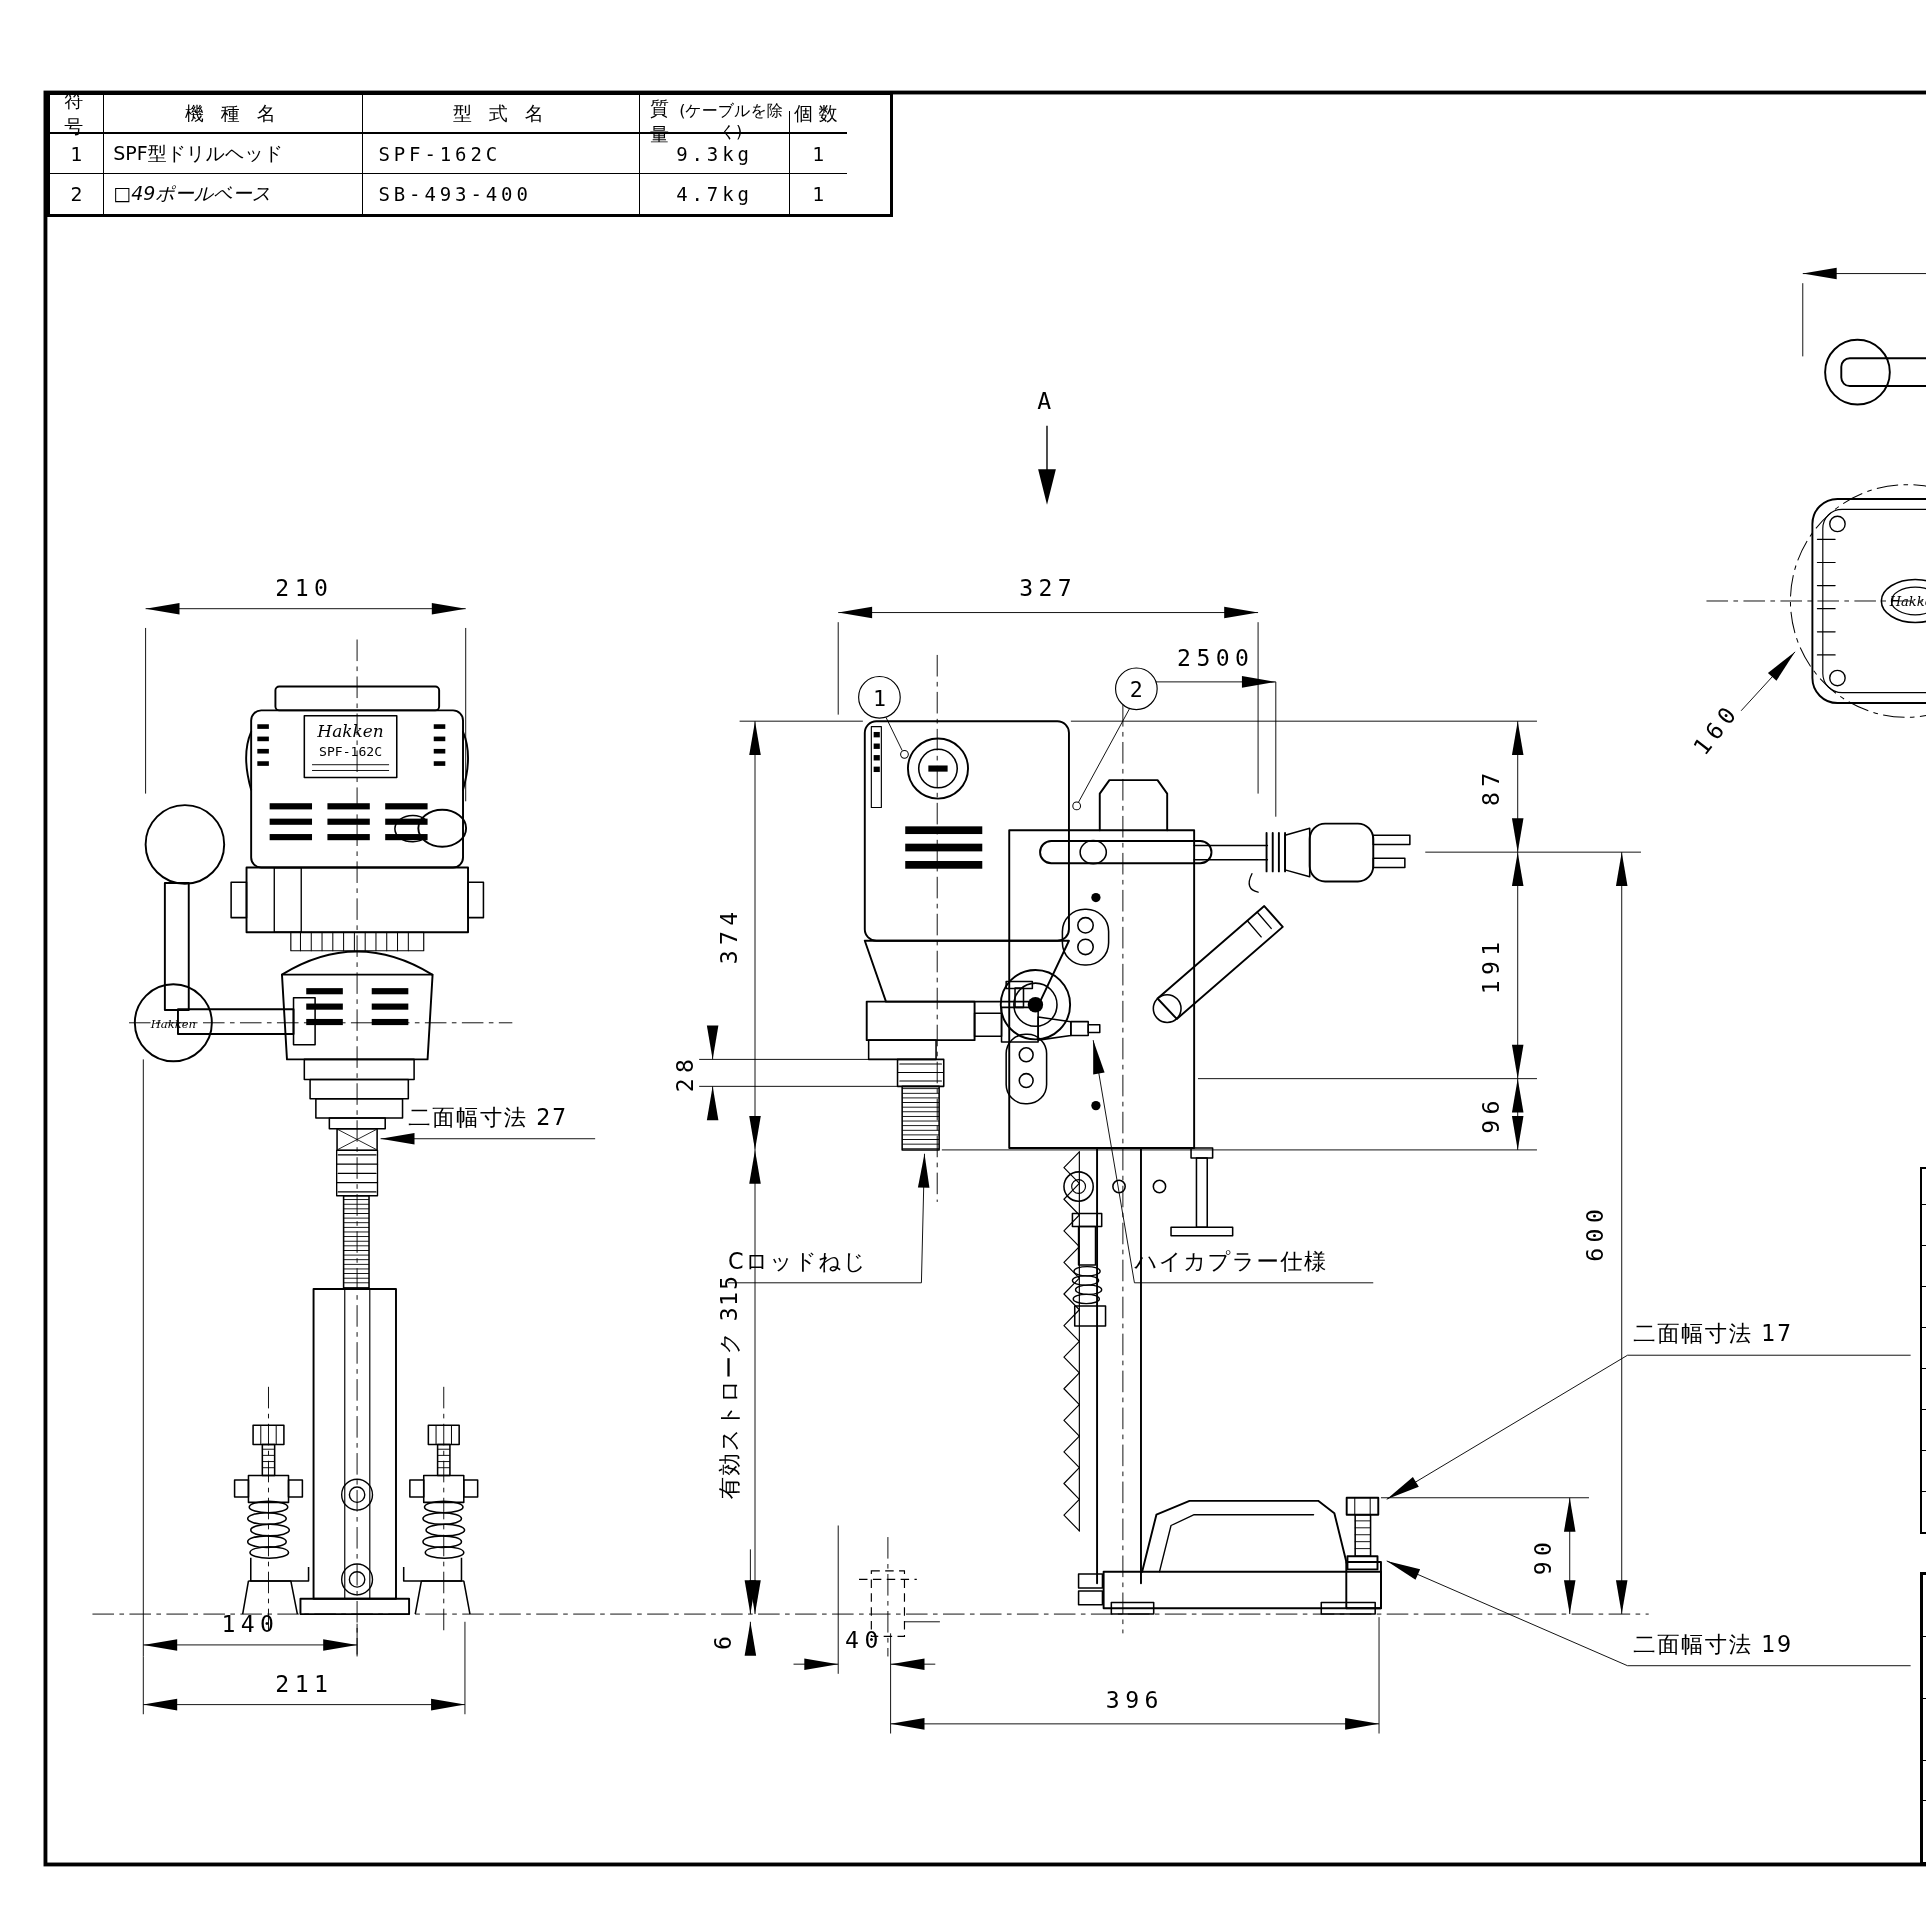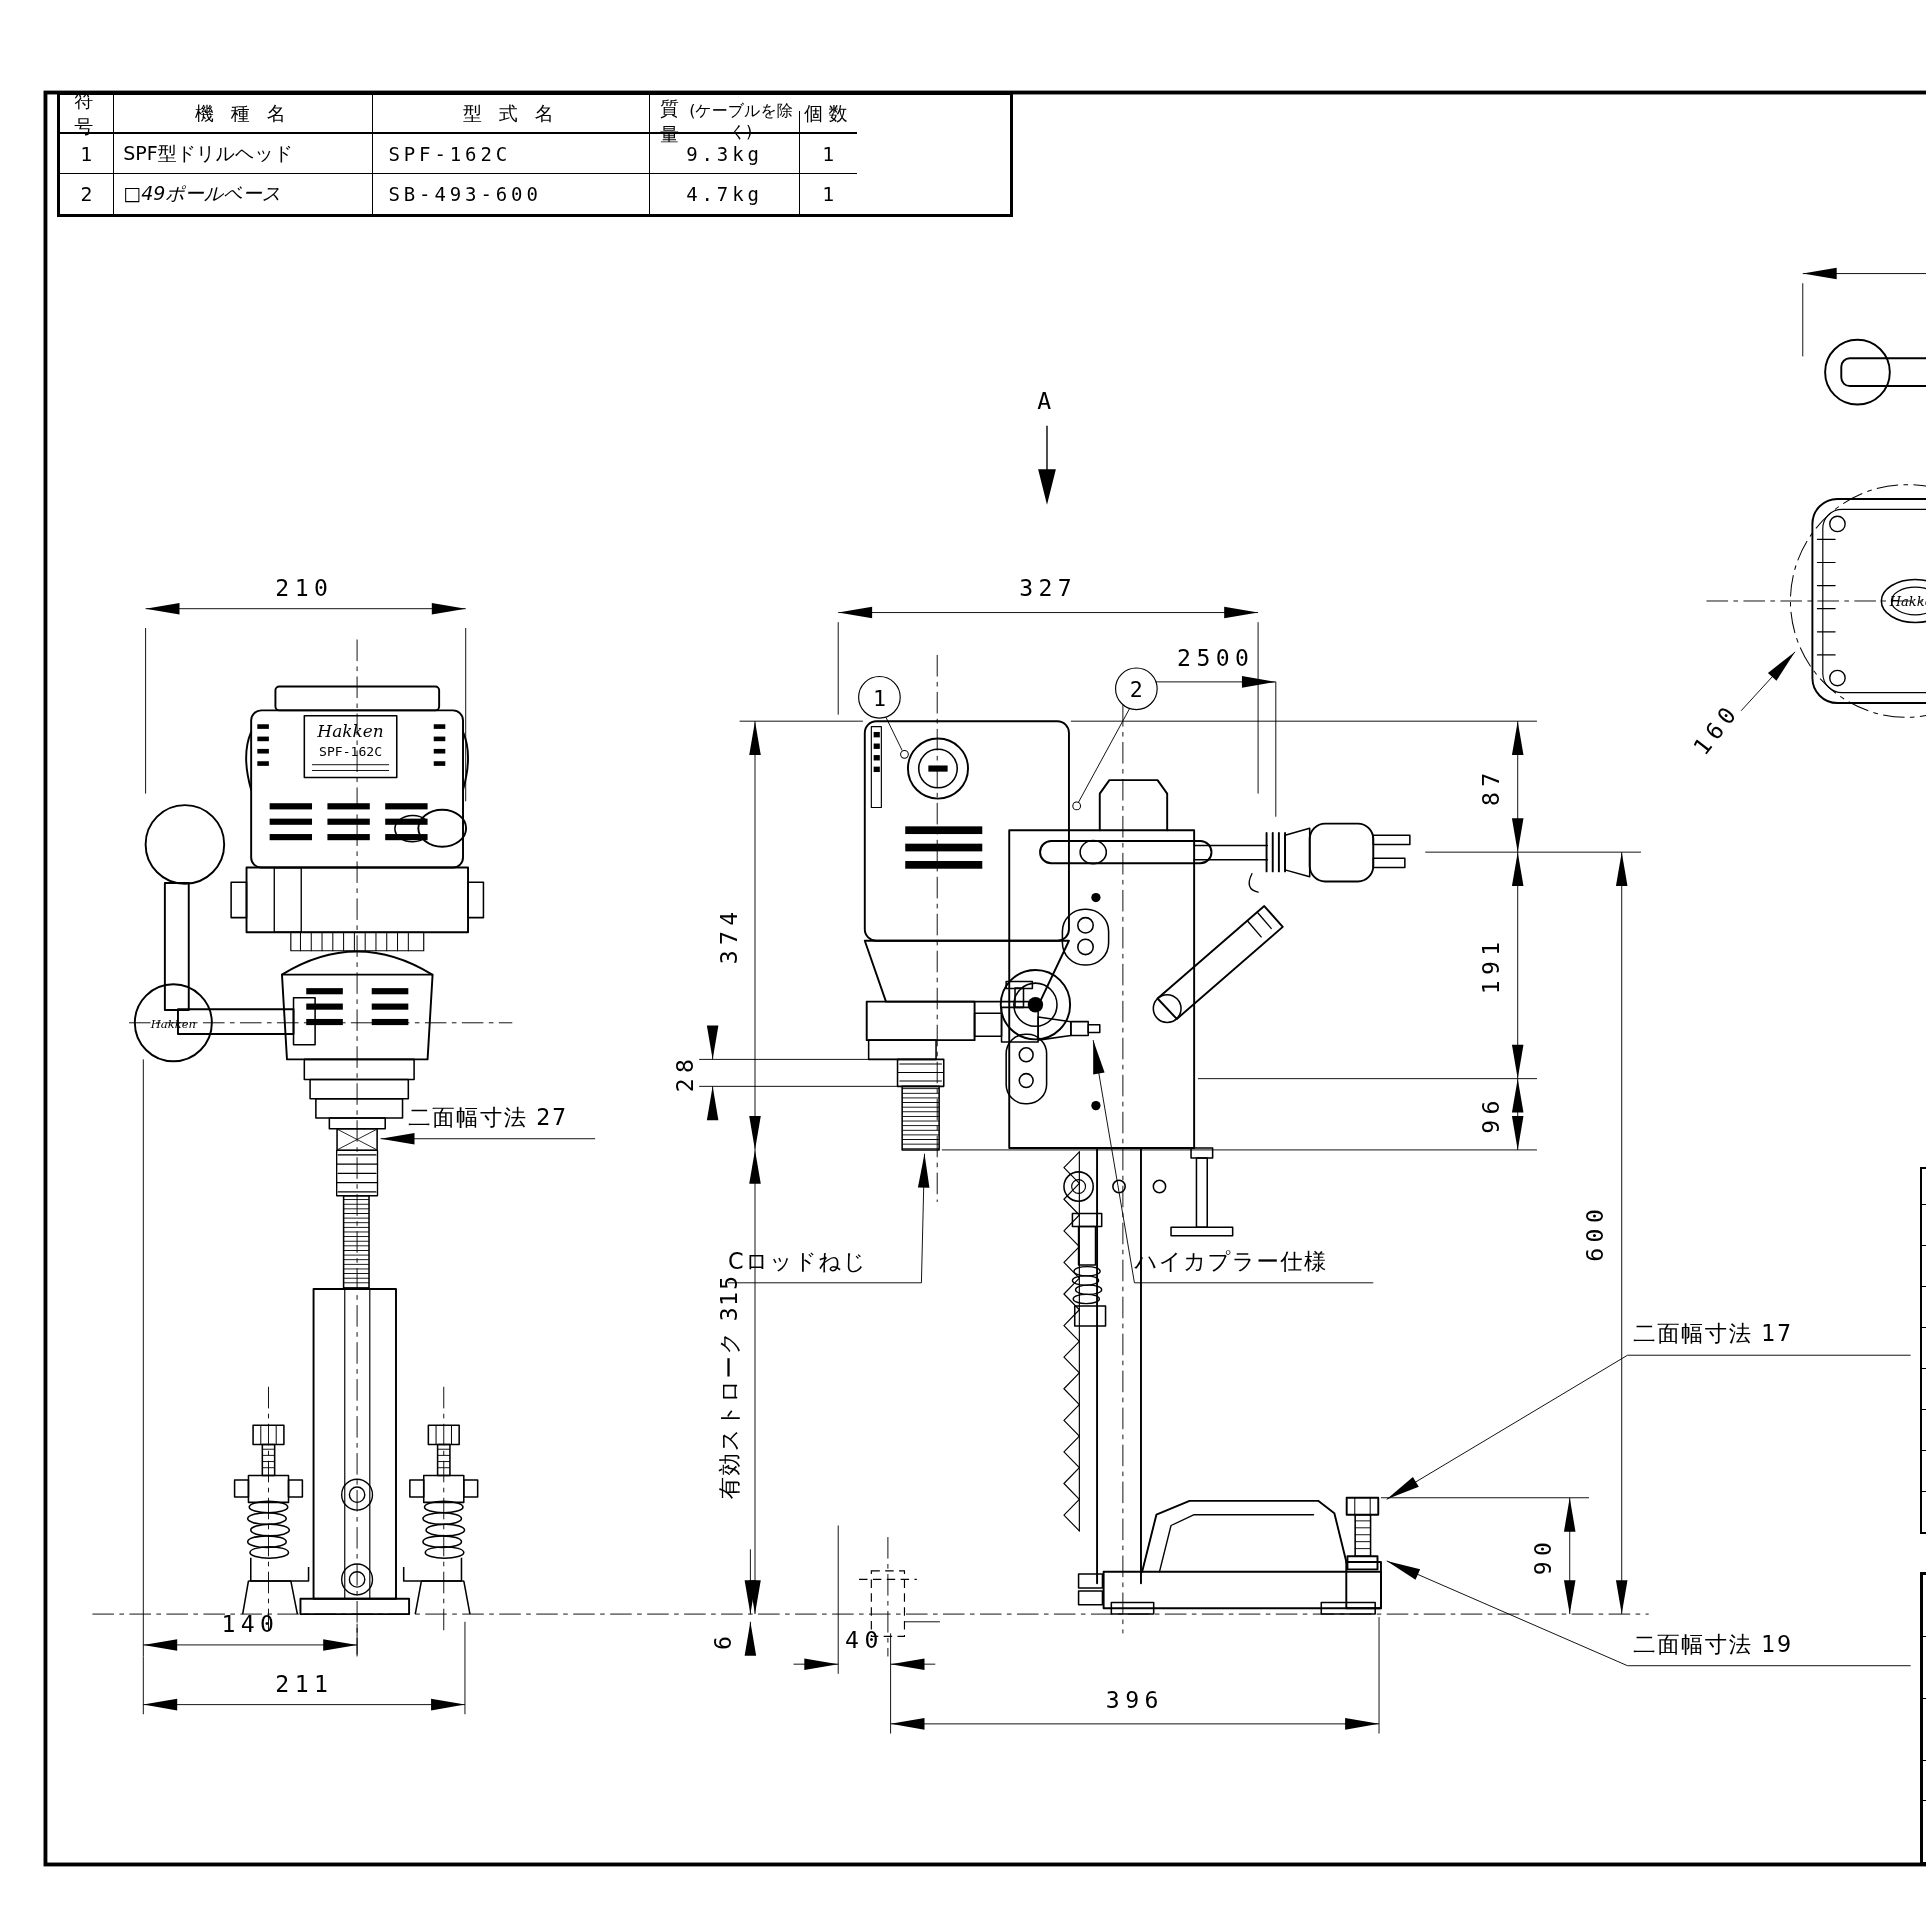--- a/index.html
+++ b/index.html
@@ -6,21 +6,21 @@
   body{width:2703px;height:1910px;position:relative;font-family:"DejaVu Sans",sans-serif;color:#000;}
   #sheet{position:absolute;inset:0;background:#fff;}
   svg text{fill:#000;}
   .dtx{font-family:"DejaVu Sans Mono",monospace;font-size:60px;letter-spacing:14px;}
   .jtx{font-family:"DejaVu Sans",sans-serif;font-size:58px;letter-spacing:4px;}
   .btx{font-family:"DejaVu Sans Mono",monospace;font-size:56px;}
   .stx{font-family:"DejaVu Sans",sans-serif;font-size:64px;letter-spacing:8px;}
   .tiny{font-family:"DejaVu Serif",serif;font-style:italic;}
   
   .abs{position:absolute;box-sizing:border-box;}
-  .ptable{left:57px;top:92px;width:956px;border:3.1px solid #000;background:#fff;
+  .ptable{left:47px;top:92px;width:846px;border:3.1px solid #000;background:#fff;
           display:grid;grid-template-columns:54px 259px 277px 150px 57px;
           grid-template-rows:39px 40px 40px;font-size:19px;}
   .ptable>div{border-right:1.5px solid #000;border-bottom:1.5px solid #000;display:flex;
           align-items:center;justify-content:center;text-align:center;padding:0 3.1px;box-sizing:border-box;}
   .ptable>div.lastcol{border-right:none;}
   .ptable>div.hdr{border-bottom:2.7px solid #000;letter-spacing:5.4px;}
   .ptable>div.lastrow{border-bottom:none;}
   .ptable .note{font-size:16px;letter-spacing:0;}
   .ptable .mono{font-family:"DejaVu Sans Mono",monospace;letter-spacing:3.9px;}
   .stable{left:1920px;top:1167px;width:566px;border:2.7px solid #000;background:#fff;font-size:19px;}
@@ -516,21 +516,21 @@
   <div class="hdr lastcol">個数</div>
 
   <div>1</div>
   <div style="justify-content:flex-start;padding-left:9.2px;">SPF型ドリルヘッド</div>
   <div class="mono" style="justify-content:flex-start;padding-left:15.4px;">SPF-162C</div>
   <div class="mono">9.3kg</div>
   <div class="lastcol">1</div>
 
   <div class="lastrow">2</div>
   <div class="lastrow" style="justify-content:flex-start;padding-left:9.2px;font-style:italic;">□49ポールベース</div>
-  <div class="lastrow mono" style="justify-content:flex-start;padding-left:15.4px;">SB-493-600</div>
+  <div class="lastrow mono" style="justify-content:flex-start;padding-left:15.4px;">SB-493-400</div>
   <div class="lastrow mono">4.7kg</div>
   <div class="lastrow lastcol">1</div>
 </div>
 
 
 <div class="abs stable">
   <div class="ttl">仕 様 表</div>
   <div class="row">
         <div>モ　ー　タ</div>
       </div>

